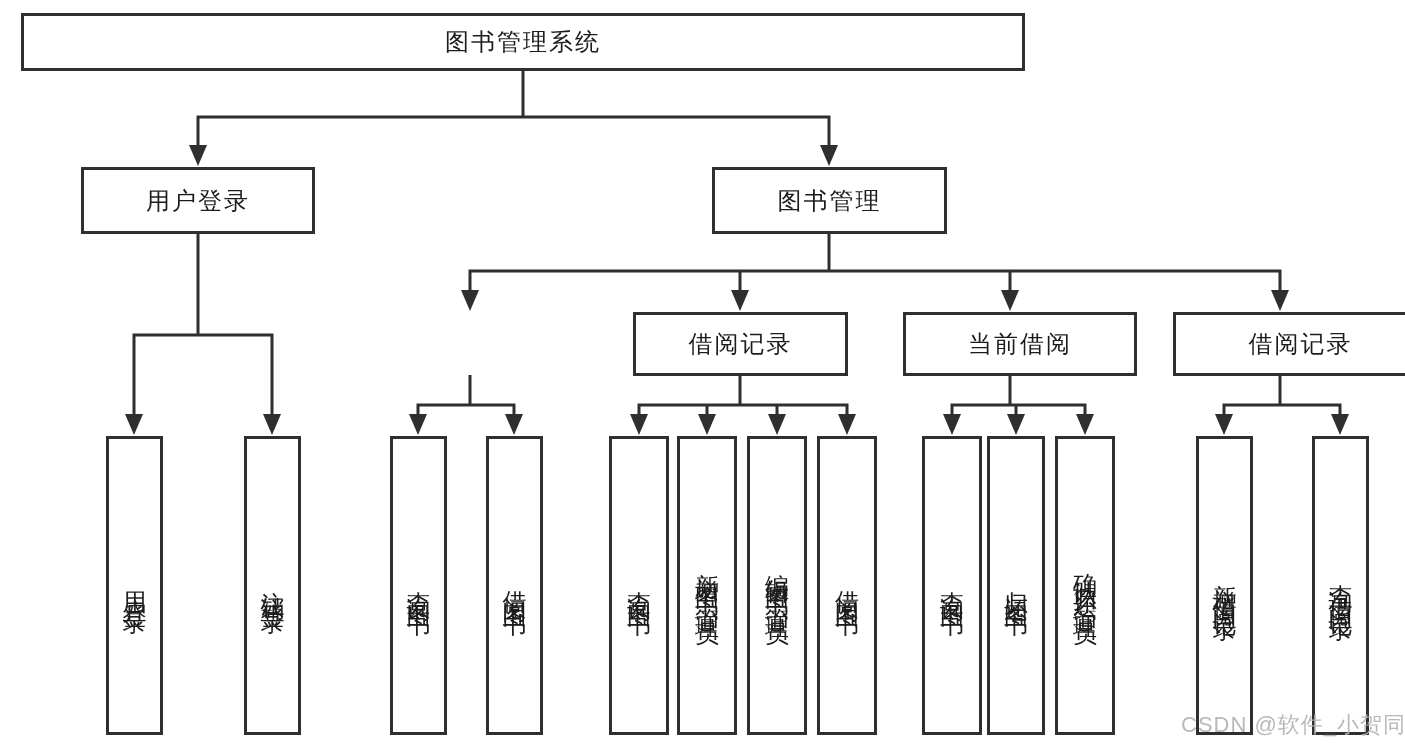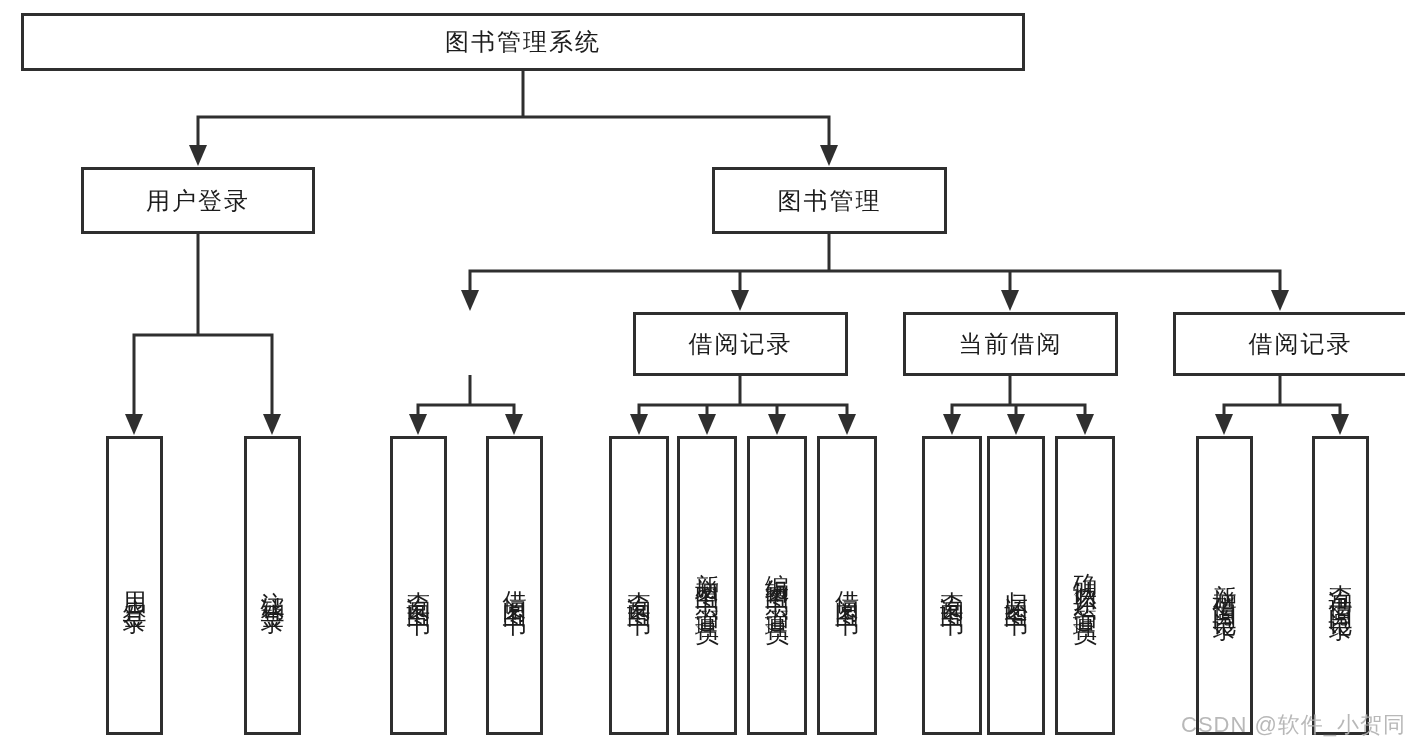--- a/index.html
+++ b/index.html
@@ -98,21 +98,21 @@
     <polygon points="1215,414 1233,414 1224,435"></polygon>
     <polygon points="1331,414 1349,414 1340,435"></polygon>
   </svg>
 
   <div class="box h" style="left:21px;top:13px;width:1004px;height:58px">图书管理系统</div>
 
   <div class="box h" style="left:81px;top:167px;width:234px;height:67px">用户登录</div>
   <div class="box h" style="left:712px;top:167px;width:235px;height:67px">图书管理</div>
 
   <div class="box h" style="left:633px;top:312px;width:215px;height:64px">借阅记录</div>
-  <div class="box h" style="left:903px;top:312px;width:215px;height:64px">当前借阅</div>
+  <div class="box h" style="left:903px;top:312px;width:234px;height:64px">当前借阅</div>
   <div class="box h" style="left:1173px;top:312px;width:255px;height:64px">借阅记录</div>
 
   <div class="box v" style="left:106px;top:436px;width:57px;height:299px">用户登录</div>
   <div class="box v" style="left:244px;top:436px;width:57px;height:299px">注销登录</div>
 
   <div class="box v" style="left:390px;top:436px;width:57px;height:299px">查询图书</div>
   <div class="box v" style="left:486px;top:436px;width:57px;height:299px">借阅图书</div>
 
   <div class="box v" style="left:609px;top:436px;width:60px;height:299px">查询图书</div>
   <div class="box v" style="left:677px;top:436px;width:60px;height:299px">新增图书（管理员）</div>

